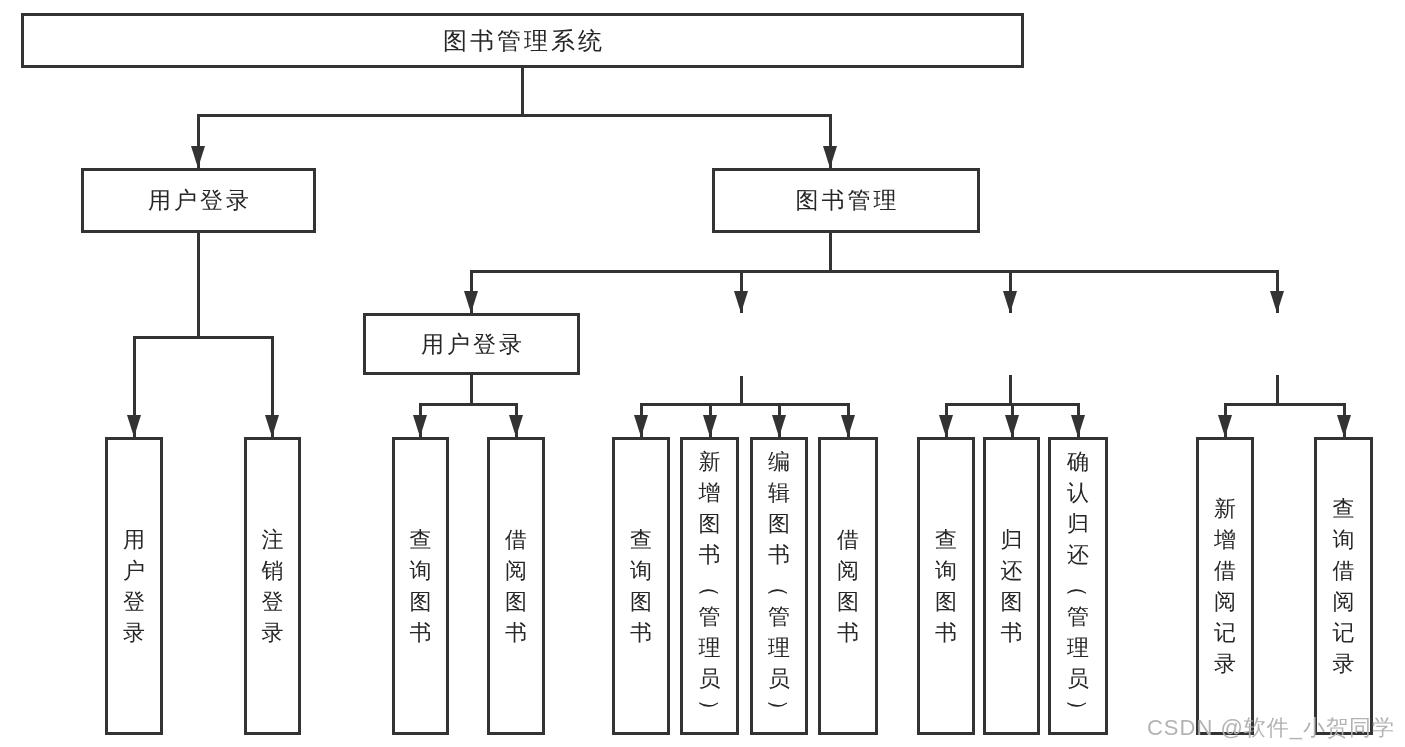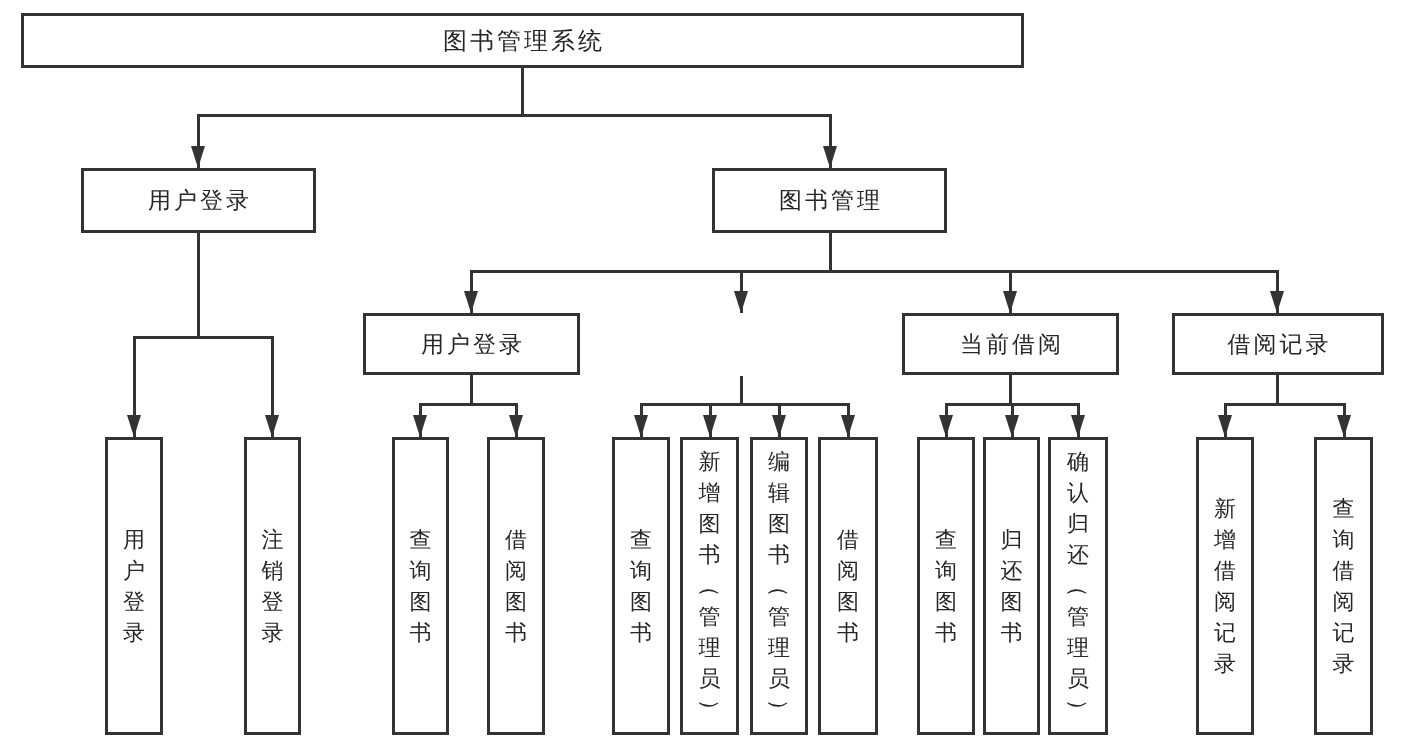--- a/index.html
+++ b/index.html
@@ -29,37 +29,32 @@
   #watermark{
     position:absolute;right:10px;bottom:4px;z-index:9;
     font-size:22px;letter-spacing:1px;white-space:nowrap;
     color:var(--watermark,#b3b3b3);
   }
 </style>
 </head>
 <body>
 
 <div id="stage">
+  <div id="watermark">CSDN @软件_小贺同学</div>
 <div class="box h root" style="left: 21px; top: 13px; width: 1003px; height: 55px;">
       <span>图书管理系统</span>
     </div>
     <div class="box h" style="left: 81px; top: 168px; width: 235px; height: 65px;">
       <span>用户登录</span>
     </div>
-    <div class="box h" style="left: 712px; top: 168px; width: 235px; height: 65px;">
+    <div class="box h" style="left: 712px; top: 168px; width: 268px; height: 65px;">
       <span>图书管理</span>
     </div>
     <div class="box h" style="left: 363px; top: 313px; width: 217px; height: 62px;">
       <span>用户登录</span>
-    </div>
-    <div class="box h" style="left: 902px; top: 313px; width: 217px; height: 62px;">
-      <span>当前借阅</span>
-    </div>
-    <div class="box h" style="left: 1172px; top: 313px; width: 212px; height: 62px;">
-      <span>借阅记录</span>
     </div>
     <div class="box v" style="left: 105px; top: 437px; width: 58px; height: 298px;">
       <div class="vlabel">
         <span class="vchar">用</span>
         <span class="vchar">户</span>
         <span class="vchar">登</span>
         <span class="vchar">录</span>
       </div>
     </div>
     <div class="box v" style="left: 244px; top: 437px; width: 57px; height: 298px;">

